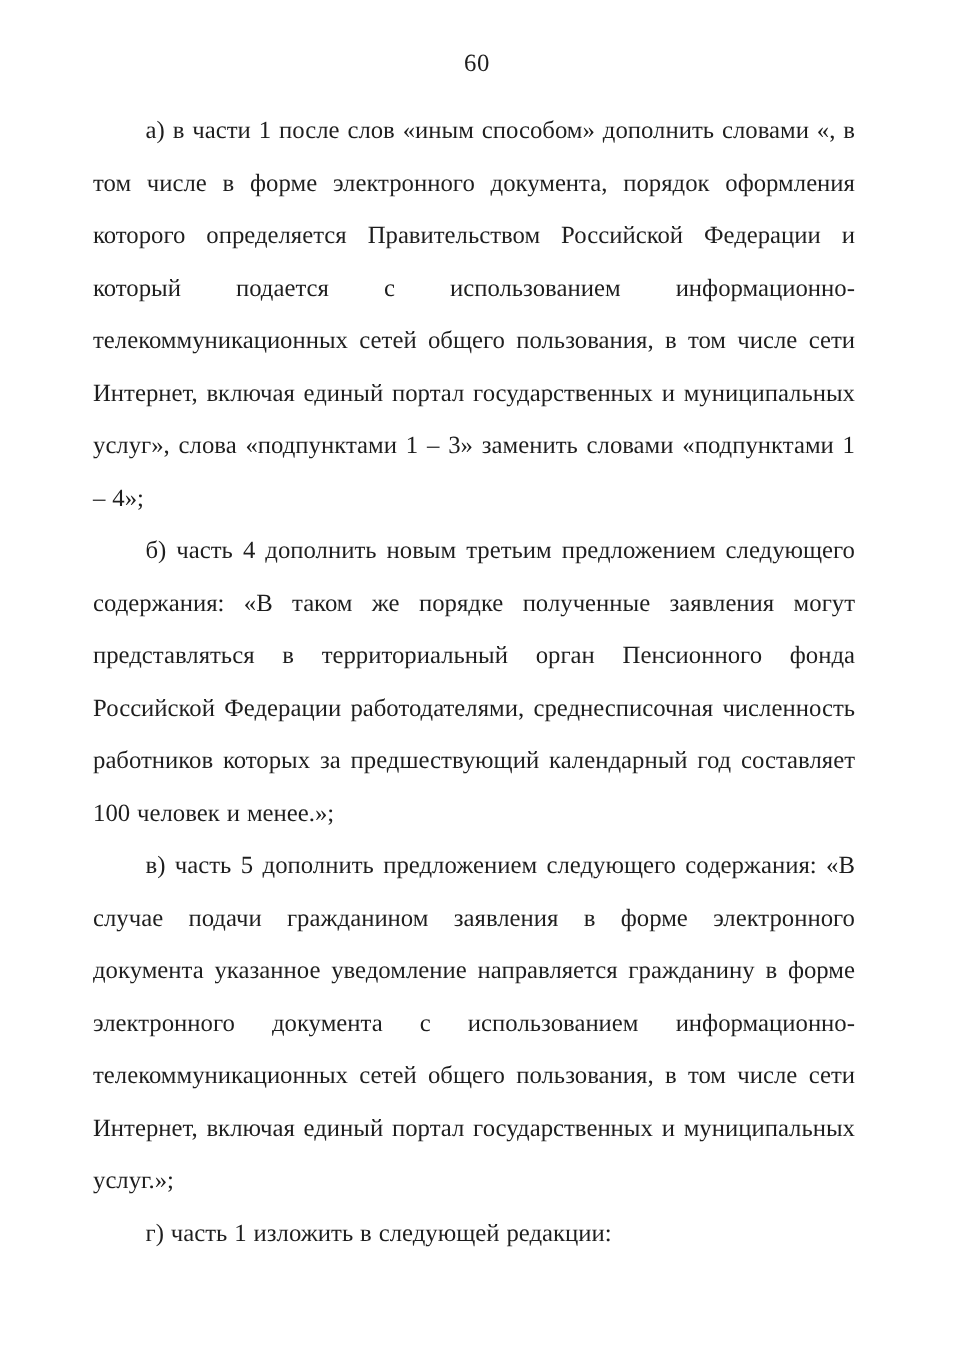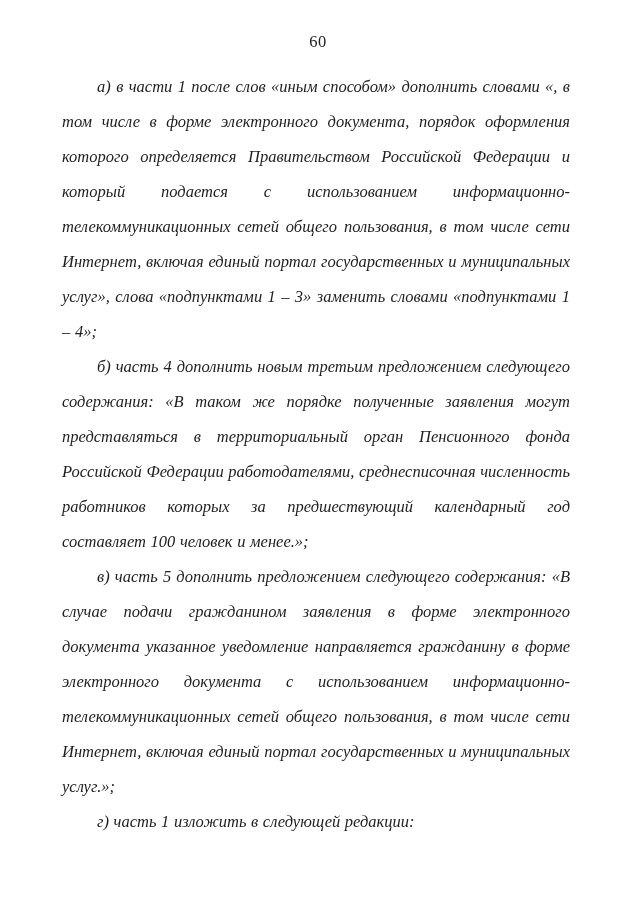--- a/index.html
+++ b/index.html
@@ -28,21 +28,20 @@
     margin: 0 0 18px 4px;
     letter-spacing: 0.5px;
   }
   .content p.para {
     margin: 0;
     font-size: 16.5px;
     line-height: 35px;
     text-align: justify;
     text-indent: 35px;
     word-spacing: 0.5px;
-    font-style: italic;
   }
 </style>
 </head>
 <body>
 
 <div class="page">
   <div class="page-number">60</div>
   <div class="content">
     <p class="para">а) в части 1 после слов «иным способом» дополнить словами «, в том числе в форме электронного документа, порядок оформления которого определяется Правительством Российской Федерации и который подается с использованием информационно-телекоммуникационных сетей общего пользования, в том числе сети Интернет, включая единый портал государственных и муниципальных услуг», слова «подпунктами 1 – 3» заменить словами «подпунктами 1 – 4»;</p>
     <p class="para">б) часть 4 дополнить новым третьим предложением следующего содержания: «В таком же порядке полученные заявления могут представляться в территориальный орган Пенсионного фонда Российской Федерации работодателями, среднесписочная численность работников которых за предшествующий календарный год составляет 100 человек и менее.»;</p>

